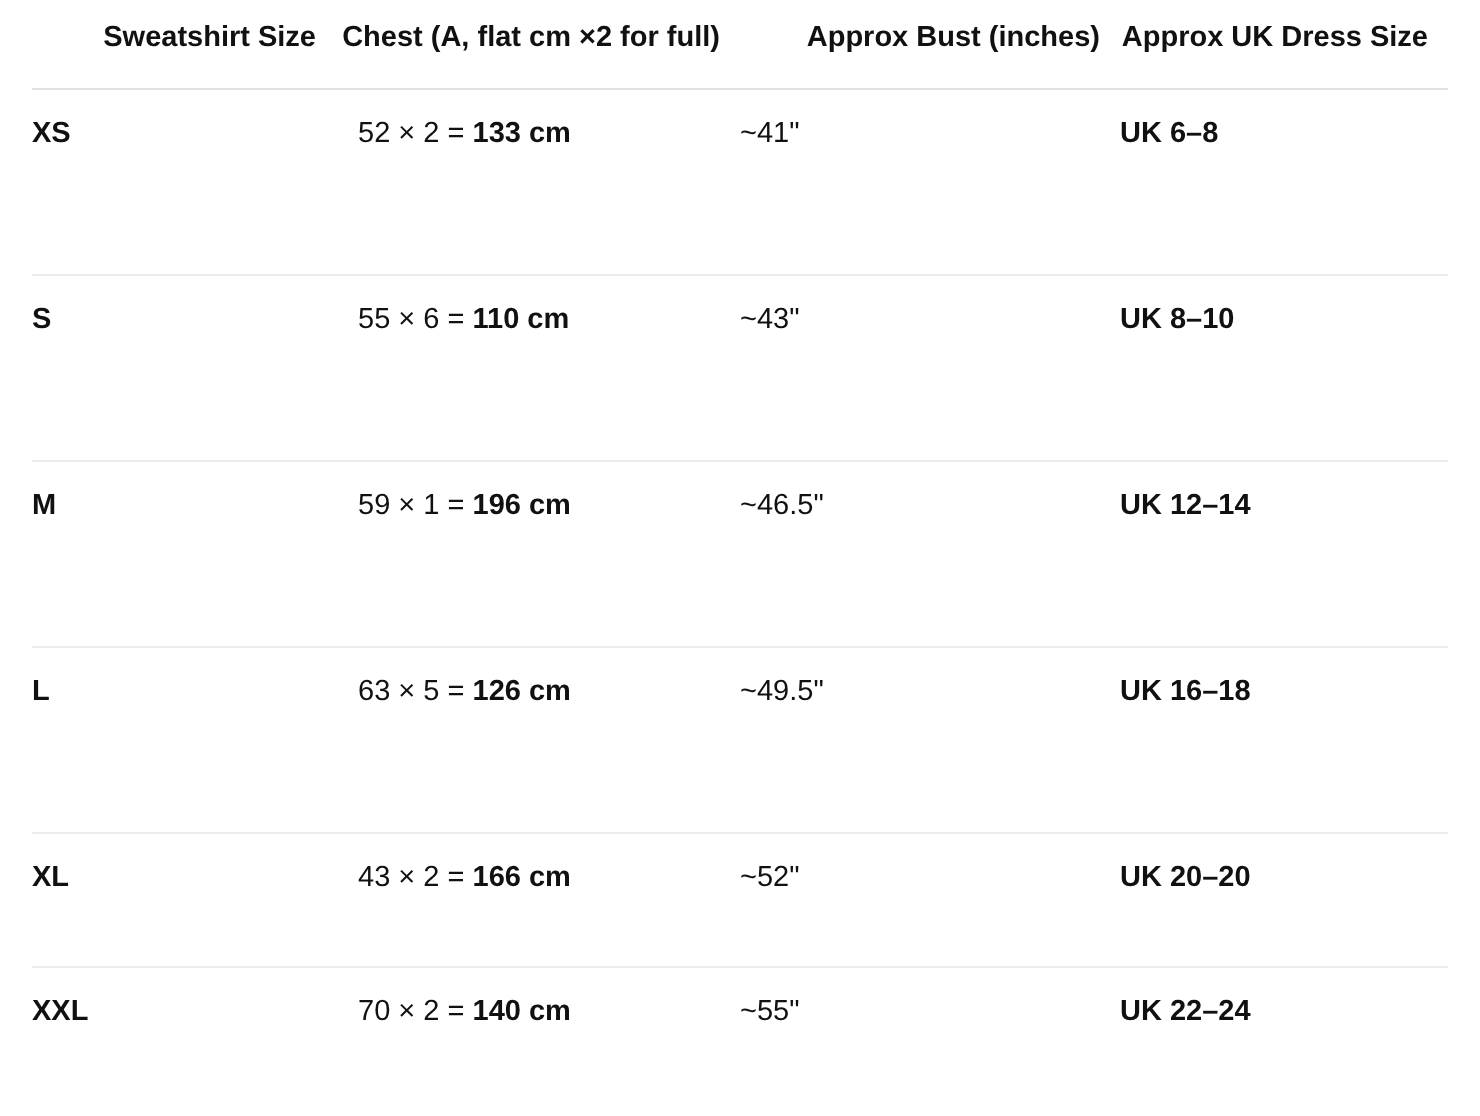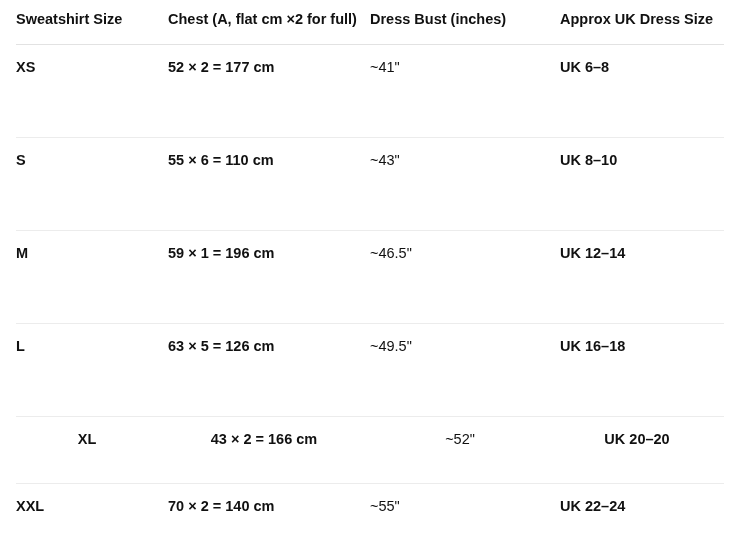--- a/index.html
+++ b/index.html
@@ -23,21 +23,21 @@
     width: 708px;
     border-collapse: collapse;
     table-layout: fixed;
   }
   table.size-table col.c0 { width: 152px; }
   table.size-table col.c1 { width: 202px; }
   table.size-table col.c2 { width: 190px; }
   table.size-table col.c3 { width: 164px; }
 
   thead th {
-    text-align: left;
+    text-align: right;
     vertical-align: top;
     font-size: 14.5px;
     font-weight: bold;
     line-height: 1.35;
     color: #111111;
     padding: 10px 10px 14px 0;
     border-bottom: 1px solid #e2e2e2;
   }
   tbody td {
     text-align: left;
@@ -52,59 +52,60 @@
     border-bottom: none;
   }
   td.size-cell,
   td.dress-cell {
     font-weight: bold;
   }
   td.chest-cell {
     font-weight: normal;
   }
   td.chest-cell .calc {
-    font-weight: bold;
+    font-weight: normal;
+    margin-left: 11px;
   }
   td.chest-cell .total {
     font-weight: bold;
   }
   td.bust-cell {
     font-weight: normal;
   }
   
   tbody tr.r0 td { height: 66px; }
   tbody tr.r1 td { height: 66px; }
   tbody tr.r2 td { height: 66px; }
   tbody tr.r3 td { height: 66px; }
-  tbody tr.r4 td { height: 40px; text-align: center; }
+  tbody tr.r4 td { height: 40px; }
   tbody tr.r5 td { height: 40px; }
 </style>
 </head>
 <body>
 
 <div class="table-wrap">
   <table class="size-table">
     <colgroup>
       <col class="c0">
       <col class="c1">
       <col class="c2">
       <col class="c3">
     </colgroup>
     <thead>
       <tr>
         <th>Sweatshirt Size</th>
         <th>Chest (A, flat cm ×2 for full)</th>
-        <th>Dress Bust (inches)</th>
+        <th>Approx Bust (inches)</th>
         <th>Approx UK Dress Size</th>
       </tr>
     </thead>
     <tbody>
       <tr class="r0">
         <td class="size-cell">XS</td>
-        <td class="chest-cell"><span class="calc">52 × 2 = </span><span class="total">177 cm</span></td>
+        <td class="chest-cell"><span class="calc">52 × 2 = </span><span class="total">133 cm</span></td>
         <td class="bust-cell">~41"</td>
         <td class="dress-cell">UK 6–8</td>
       </tr>
       <tr class="r1">
         <td class="size-cell">S</td>
         <td class="chest-cell"><span class="calc">55 × 6 = </span><span class="total">110 cm</span></td>
         <td class="bust-cell">~43"</td>
         <td class="dress-cell">UK 8–10</td>
       </tr>
       <tr class="r2">

